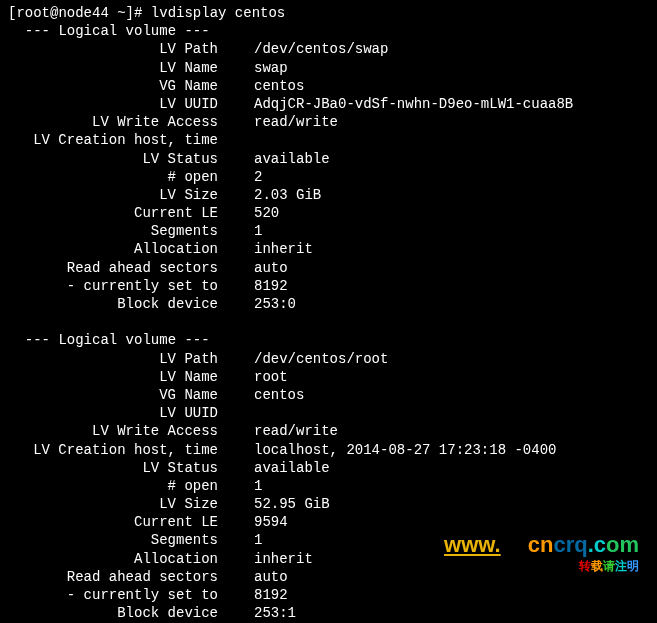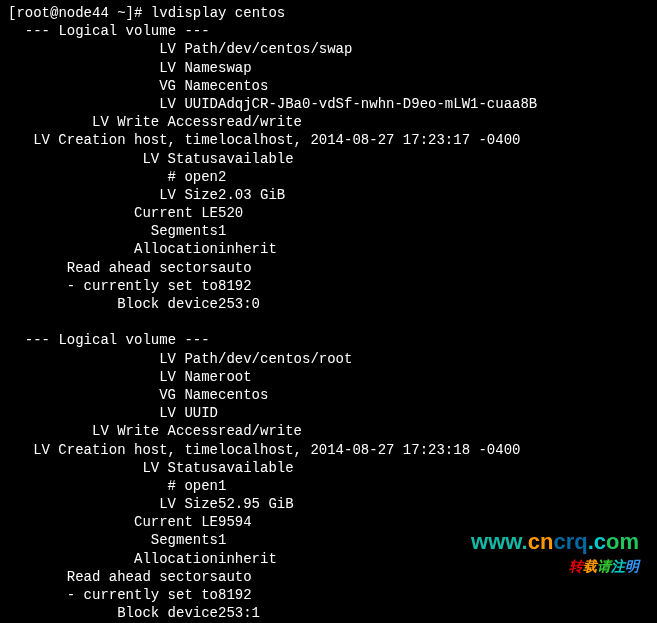--- a/index.html
+++ b/index.html
@@ -26,58 +26,58 @@
       display: flex;
       white-space: pre;
       text-align: right;
     }
     .label {
       display: inline-block;
       min-width: 210px;
     }
     .value {
       display: inline-block;
+      margin-left: 36px;
     }
     .watermark {
       position: absolute;
       right: 18px;
       bottom: 48px;
       font-family: Arial, sans-serif;
       font-size: 22px;
       font-weight: bold;
       text-align: right;
     }
-    .wm-line1 .c1 { color: #14b8a6; }
-    .wm-line1 .c2 { color: #ff9900; }
+    .wm-line1 .c1 { color: #eab308; text-decoration: underline; }
+    .wm-line1 .c2 { color: #ff9900; margin-left: 27px; }
     .wm-line1 .c3 { color: #0369a1; }
     .wm-line1 .c4 { color: #00cccc; }
     .wm-line1 .c5 { color: #22c55e; }
     .wm-line2 {
-      font-size: 14px;
-      font-style: italic;
+      font-size: 12px;
     }
     .wm-line2 .c1 { color: #e60000; }
     .wm-line2 .c2 { color: #ff9900; }
     .wm-line2 .c3 { color: #33cc33; }
     .wm-line2 .c4 { color: #00cccc; }
     .wm-line2 .c5 { color: #3399ff; }
   </style>
 </head>
 <body>
 
 <div class="prompt-line">[root@node44 ~]# lvdisplay centos</div>
 
 <div>
   <div class="row">  --- Logical volume ---</div>
   <div class="row"><span class="label">  LV Path</span><span class="value">/dev/centos/swap</span></div>
   <div class="row"><span class="label">  LV Name</span><span class="value">swap</span></div>
   <div class="row"><span class="label">  VG Name</span><span class="value">centos</span></div>
   <div class="row"><span class="label">  LV UUID</span><span class="value">AdqjCR-JBa0-vdSf-nwhn-D9eo-mLW1-cuaa8B</span></div>
   <div class="row"><span class="label">  LV Write Access</span><span class="value">read/write</span></div>
-  <div class="row"><span class="label">  LV Creation host, time</span><span class="value">localhost, 2014-08-27 17:23:17 -0400</span></div>
+  <div class="row"><span class="label">  LV Creation host, time</span></div>
   <div class="row"><span class="label">  LV Status</span><span class="value">available</span></div>
   <div class="row"><span class="label">  # open</span><span class="value">2</span></div>
   <div class="row"><span class="label">  LV Size</span><span class="value">2.03 GiB</span></div>
   <div class="row"><span class="label">  Current LE</span><span class="value">520</span></div>
   <div class="row"><span class="label">  Segments</span><span class="value">1</span></div>
   <div class="row"><span class="label">  Allocation</span><span class="value">inherit</span></div>
   <div class="row"><span class="label">  Read ahead sectors</span><span class="value">auto</span></div>
   <div class="row"><span class="label">  - currently set to</span><span class="value">8192</span></div>
   <div class="row"><span class="label">  Block device</span><span class="value">253:0</span></div>
 </div>

